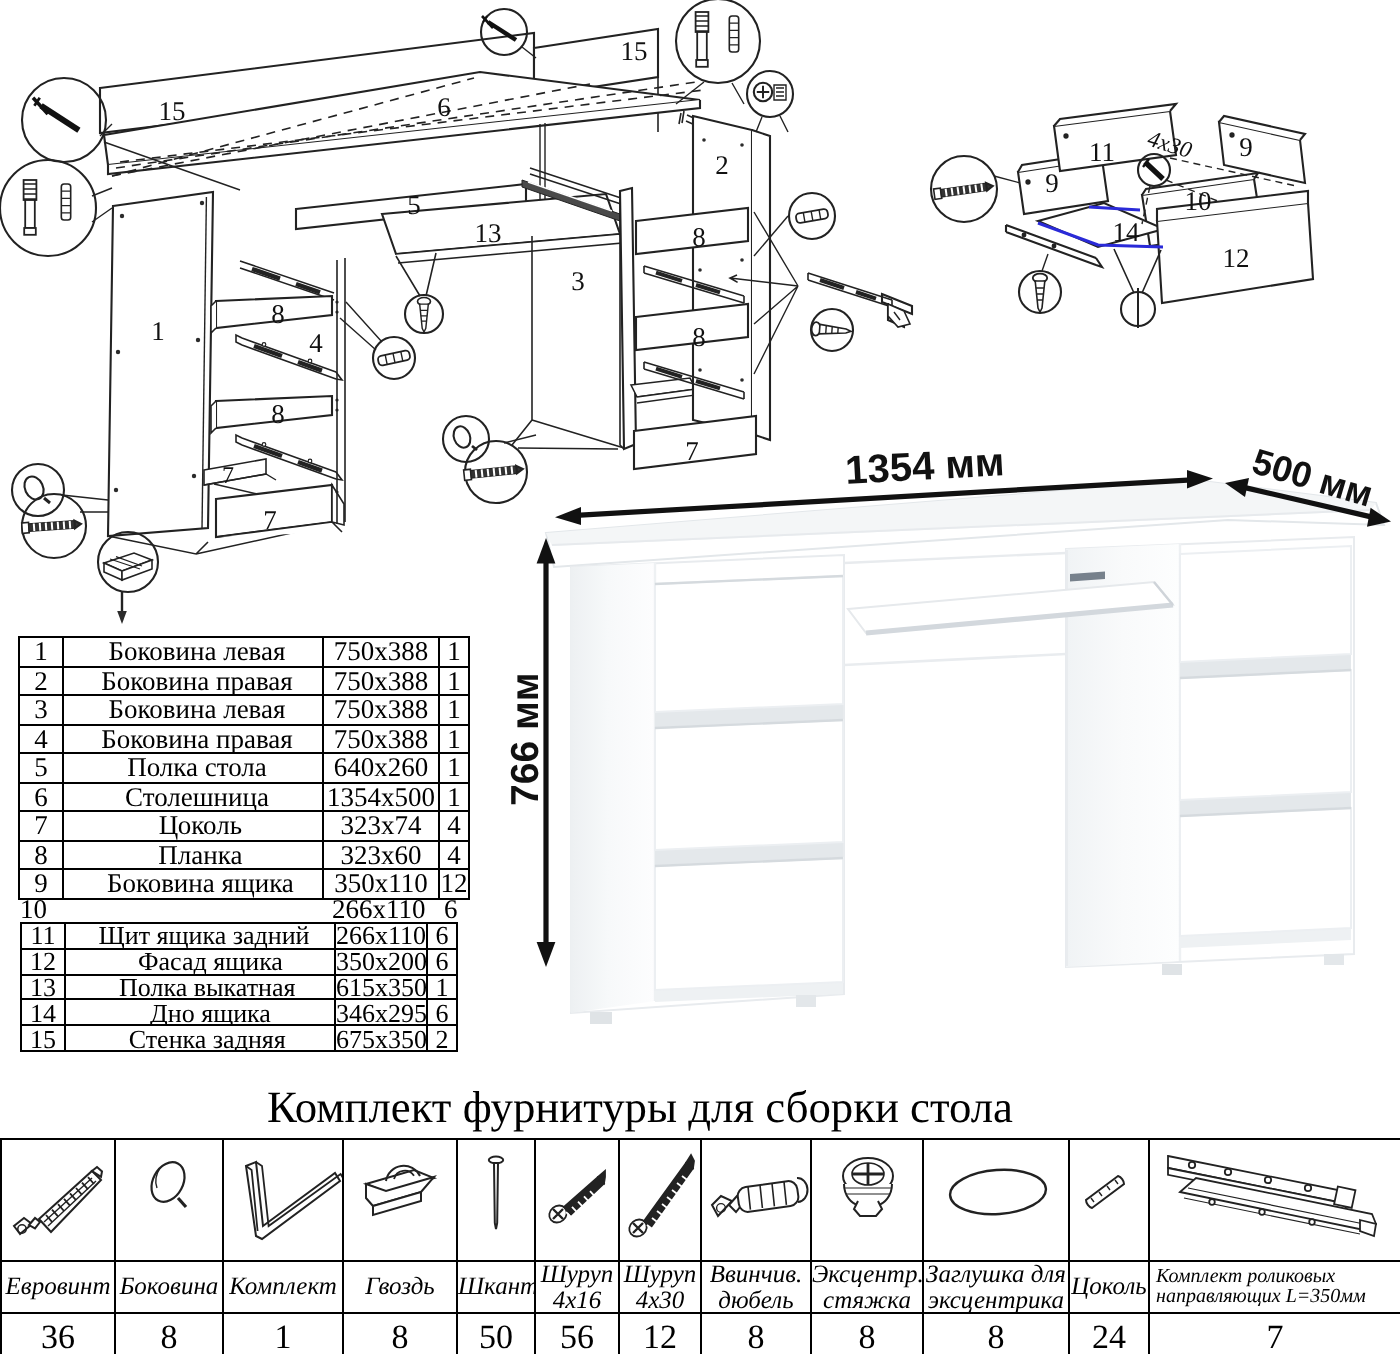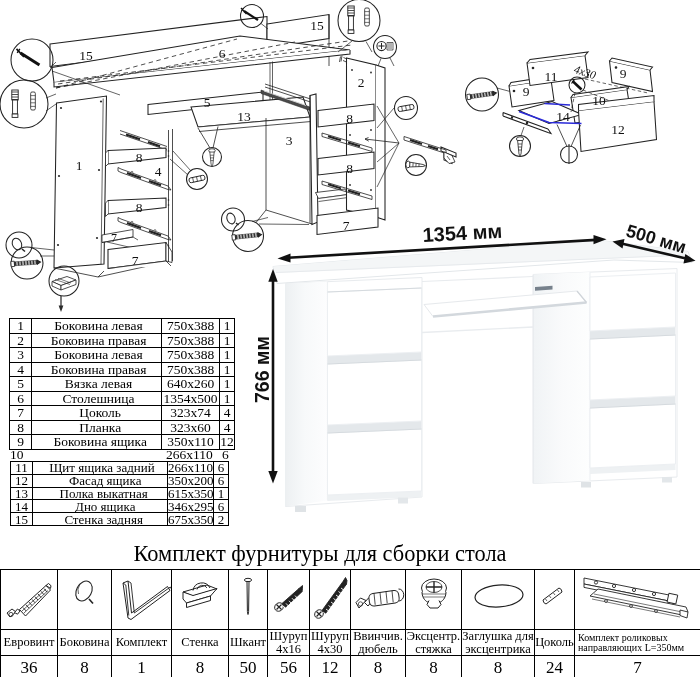--- a/index.html
+++ b/index.html
@@ -9,21 +9,21 @@
 .pt{position:absolute;border-collapse:collapse;table-layout:fixed;}
 .pt td{border:1px solid #000;padding:0;font-size:13.5px;line-height:1;white-space:nowrap;overflow:hidden;}
 #ptB td{font-size:13px;line-height:0.85;height:11.8px;}
 .pt .c{text-align:center;}
 .pt .n{padding-left:4px;text-align:center;}
 #row10{position:absolute;left:8px;top:447px;width:228px;height:14px;font-size:13.5px;white-space:nowrap;}
 #title{position:absolute;left:-30px;top:541px;width:700px;text-align:center;font-size:22.4px;}
 
 #hw{position:absolute;left:0;top:569px;border-collapse:collapse;table-layout:fixed;}
 #hw td{border:1px solid #000;padding:0;text-align:center;overflow:hidden;}
-#hw .lab{font-size:12.5px;line-height:1.0;}
+#hw .lab{font-size:12.5px;line-height:1.0;font-style:italic;}
 #hw .num{font-size:17px;height:24px;}
 #hw .ico{height:57px;vertical-align:middle;}
 </style></head>
 <body>
 <div id="page">
 <svg id="art" width="700" height="677" viewBox="0 0 700 677" fill="none">
 <defs>
   <linearGradient id="gsideL" x1="0" y1="0" x2="1" y2="0">
     <stop offset="0" stop-color="#edf0f2"></stop>
           <stop offset="0.45" stop-color="#f7f9fa"></stop>
@@ -429,21 +429,21 @@
           <td class="c">1</td>
         </tr>
 <tr style="height:14px">
           <td class="c">4</td>
           <td class="n">Боковина правая</td>
           <td class="c">750х388</td>
           <td class="c">1</td>
         </tr>
 <tr style="height:14px">
           <td class="c">5</td>
-          <td class="n">Вязка левая</td>
+          <td class="n">Полка стола</td>
           <td class="c">640х260</td>
           <td class="c">1</td>
         </tr>
 <tr style="height:14px">
           <td class="c">6</td>
           <td class="n">Столешница</td>
           <td class="c">1354х500</td>
           <td class="c">1</td>
         </tr>
 <tr style="height:14px">
@@ -635,21 +635,21 @@
                 <circle cx="55" cy="36" r="1.4"></circle>
                 <circle cx="80" cy="41" r="1.4"></circle>
                 <path d="M104,40 l8,2 -1,6 -7,-2.5 z"></path>
               </g>
             </svg></td>
 </tr>
 <tr>
 <td class="lab" style="height:23px">Евровинт</td>
 <td class="lab">Боковина</td>
 <td class="lab">Комплект</td>
-<td class="lab">Стенка</td>
+<td class="lab">Гвоздь</td>
 <td class="lab">Шкант</td>
 <td class="lab">Шуруп<br>4х16</td>
 <td class="lab">Шуруп<br>4х30</td>
 <td class="lab">Ввинчив.<br>дюбель</td>
 <td class="lab">Эксцентр.<br>стяжка</td>
 <td class="lab">Заглушка для<br>эксцентрика</td>
 <td class="lab">Цоколь</td>
 <td class="lab" style="text-align:left;padding-left:3px;font-size:10px;">Комплект роликовых<br>направляющих L=350мм</td>
 </tr>
 <tr>

